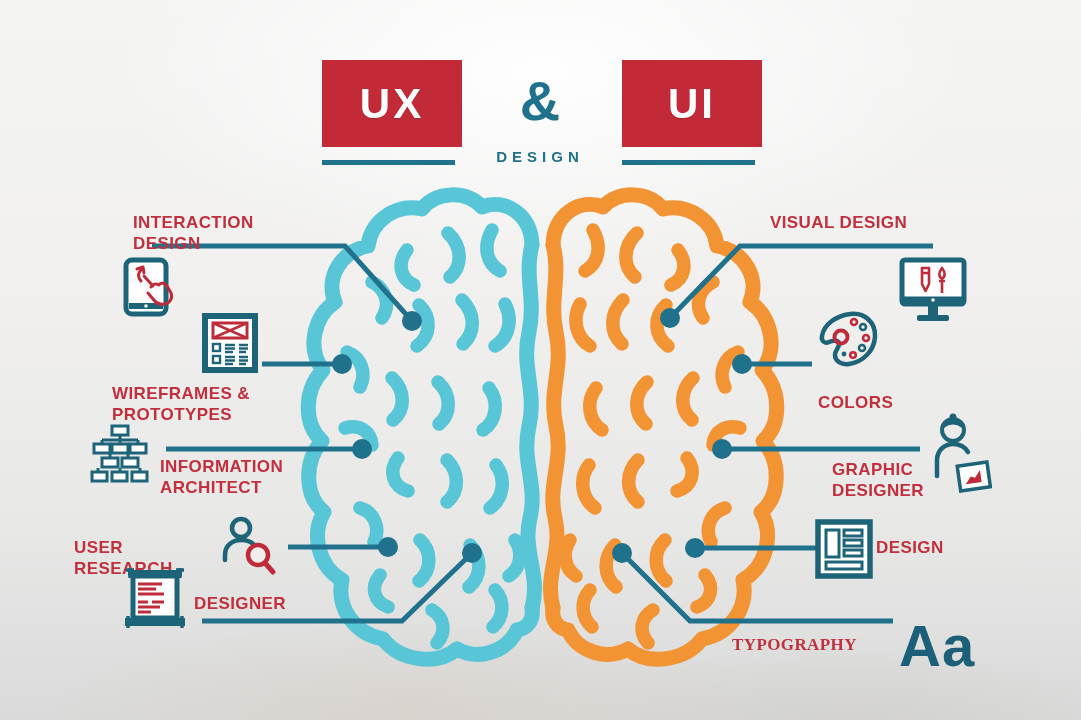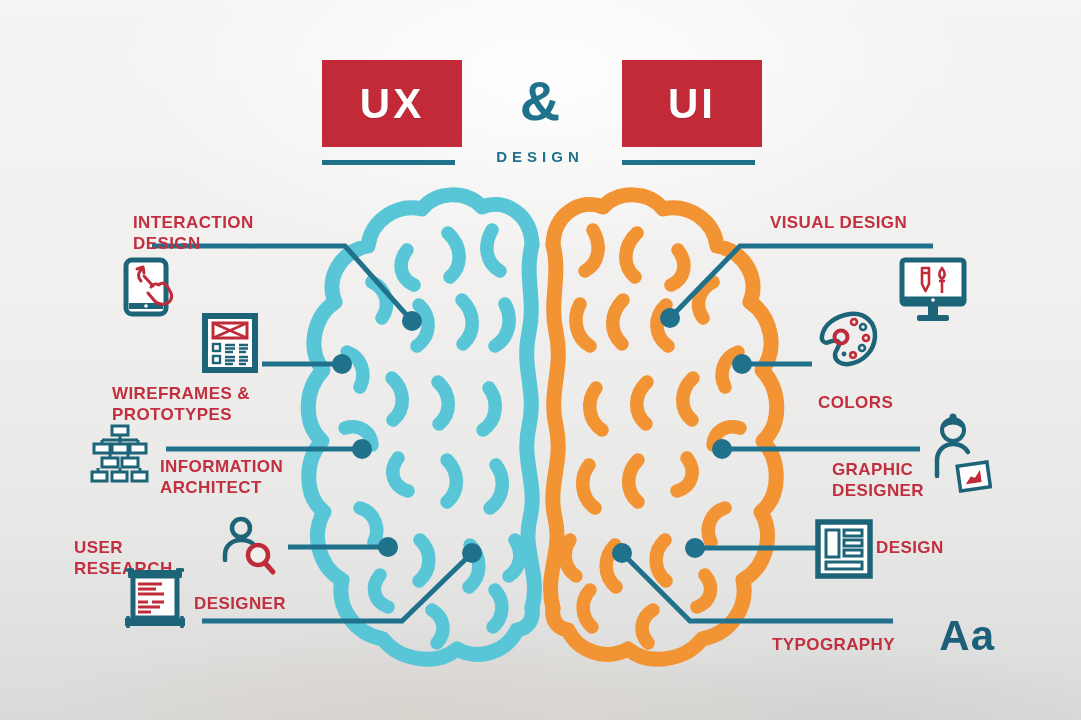--- a/index.html
+++ b/index.html
@@ -26,22 +26,22 @@
   }
   .design-sub{
     position:absolute; left:478px; top:148px; width:124px; text-align:center;
     color:#20718b; font-weight:700; font-size:15px; letter-spacing:5px;
   }
   .label{
     position:absolute; font-weight:700; font-size:17px; line-height:1.25;
     color:#c22f3e; text-align:left; letter-spacing:0.4px;
   }
   .aa{
-    position:absolute; left:931px; top:612px; width:64px;
-    color:#1b5f78; font-weight:700; font-size:42px; letter-spacing:1px;
+    position:absolute; left:899px; top:612px; width:64px;
+    color:#1b5f78; font-weight:700; font-size:58px; letter-spacing:1px;
     text-align:right;
   }
   .scene{position:absolute; left:0; top:0;}
   .icon{position:absolute;}
 </style>
 </head>
 <body>
 
 <div class="stage">
 
@@ -116,21 +116,21 @@
   <div class="label" style="left:133px;top:212px;width:180px;">INTERACTION DESIGN</div>
   <div class="label" style="left:160px;top:456px;width:138px;">INFORMATION ARCHITECT</div>
   <div class="label" style="left:112px;top:383px;width:170px;">WIREFRAMES &amp; PROTOTYPES</div>
   <div class="label" style="left:74px;top:537px;width:148px;">USER RESEARCH</div>
   <div class="label" style="left:194px;top:593px;width:108px;">DESIGNER</div>
 
   <div class="label" style="left:770px;top:212px;width:152px;">VISUAL DESIGN</div>
   <div class="label" style="left:818px;top:392px;width:82px;">COLORS</div>
   <div class="label" style="left:832px;top:459px;width:100px;">GRAPHIC DESIGNER</div>
   <div class="label" style="left:876px;top:537px;width:88px;">DESIGN</div>
-  <div class="label" style="left:772px;top:634px;width:122px;">TYPOGRAPHY</div>
+  <div class="label" style="left:732px;top:634px;width:122px;font-family:Liberation Serif, serif;">TYPOGRAPHY</div>
   <div class="aa">Aa</div>
 
   <svg class="icon" style="left:122px;top:255px;" width="54" height="64" viewBox="0 0 54 64">
     <rect x="4" y="5" width="40" height="54" rx="6" fill="#ffffff" stroke="#1d6478" stroke-width="5"></rect>
     <line x1="7" y1="51" x2="41" y2="51" stroke="#1d6478" stroke-width="6"></line>
     <circle cx="24" cy="51" r="1.8" fill="#ffffff"></circle>
     <g stroke="#bf2b39" stroke-width="3" fill="none" stroke-linecap="round" stroke-linejoin="round">
       <path d="M19 15 q-5 5 0 11"></path>
       <path d="M15 14 l6 -2 1 6"></path>
       <path d="M22 21 l9 10"></path>

